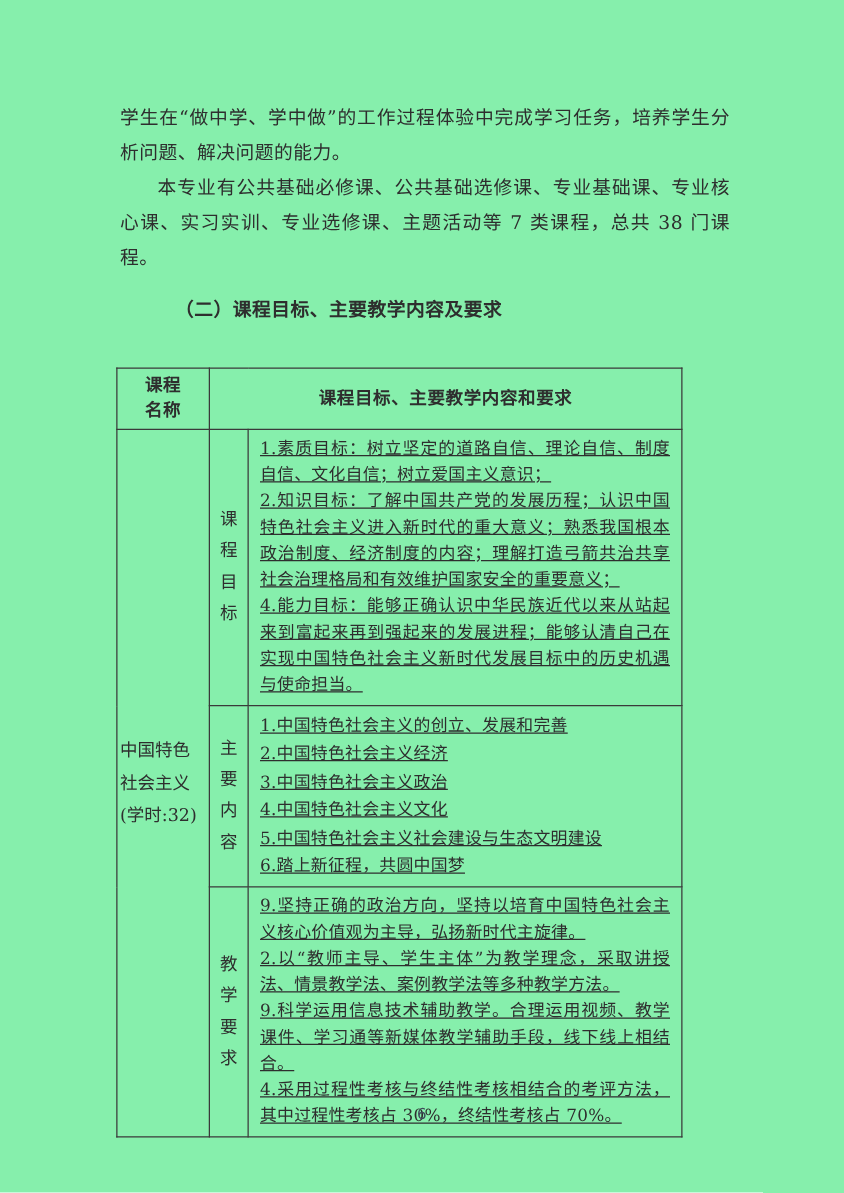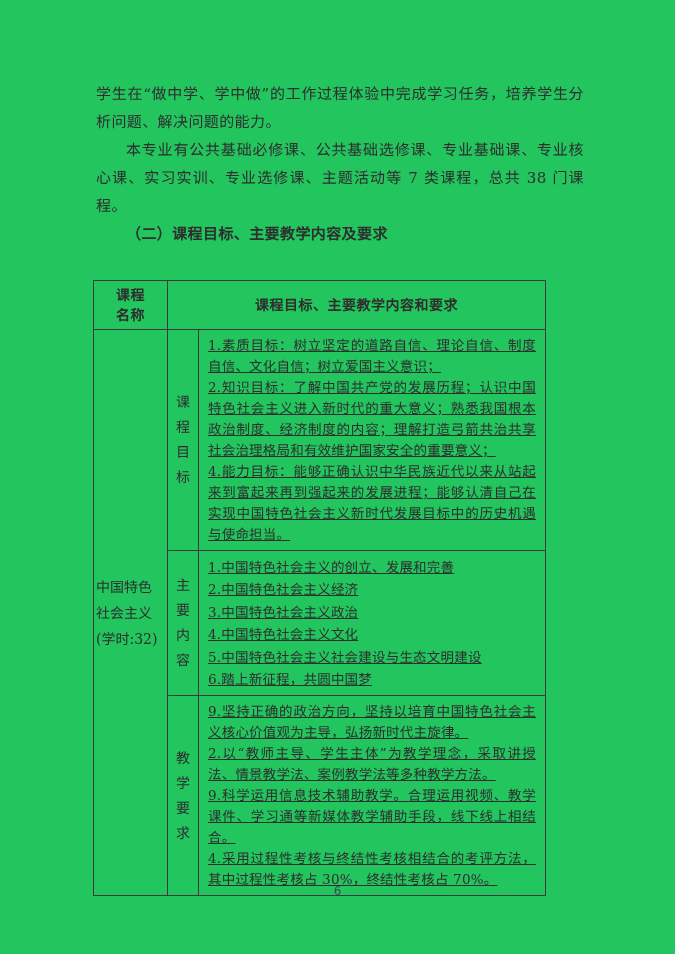--- a/index.html
+++ b/index.html
@@ -4,21 +4,21 @@
 <style>
   html, body {
     margin: 0;
     padding: 0;
     background: #ffffff;
   }
   .page {
     position: relative;
     width: 675px;
     height: 954px;
-    background: #22c55e;
+    background: #86efac;
     color: #2e2e2e;
     font-family: "DejaVu Serif", "Liberation Serif", serif;
     overflow: hidden;
     box-sizing: border-box;
   }
   .content {
     position: absolute;
     left: 93px;
     top: 80px;
     width: 491px;
@@ -26,21 +26,21 @@
   .body-text {
     margin: 0;
     padding-left: 3px;
     font-size: 15px;
     line-height: 28px;
     text-align: justify;
     letter-spacing: 0.4px;
   }
   .indent { text-indent: 2em; }
   .heading {
-    margin: 0;
+    margin: 14px;
     padding-left: 3px;
     font-size: 15px;
     line-height: 28px;
     font-weight: bold;
     text-indent: 2em;
     letter-spacing: 0.4px;
   }
   table.course-table {
     margin-top: 32px;
     border-collapse: collapse;

